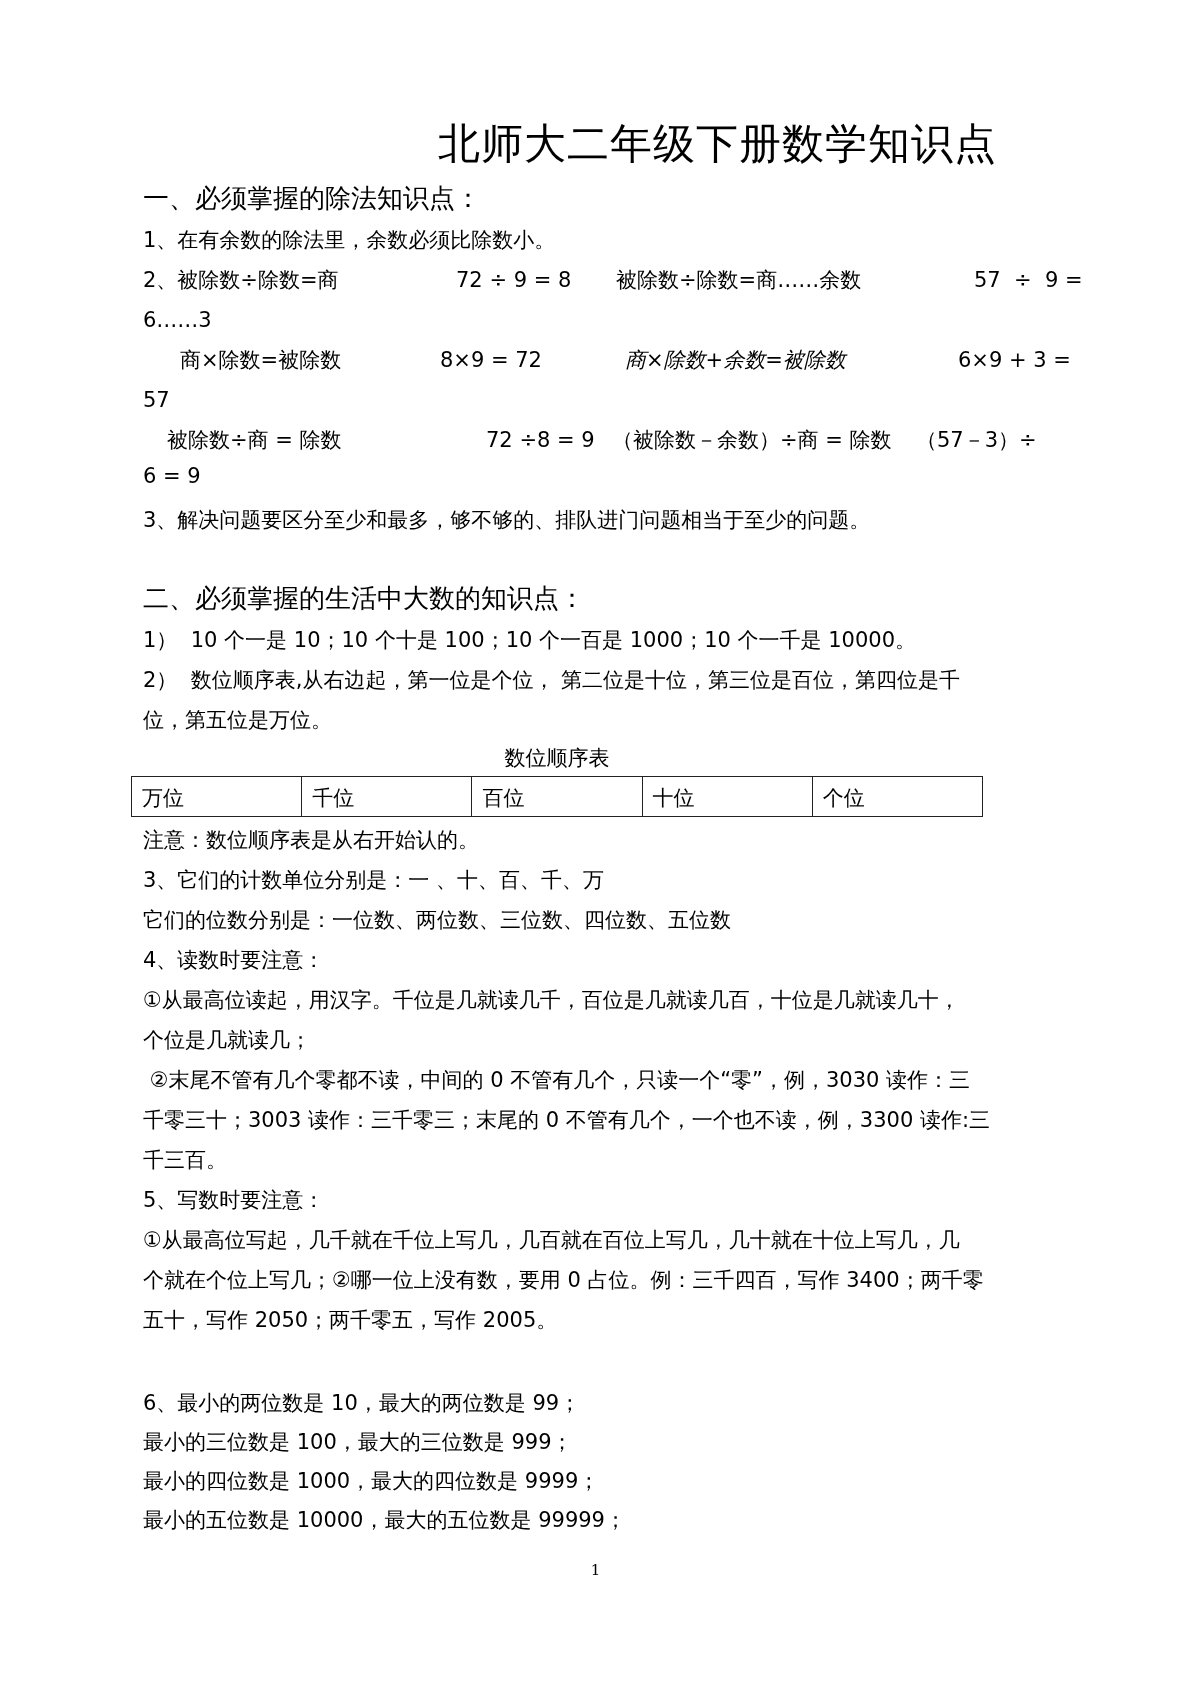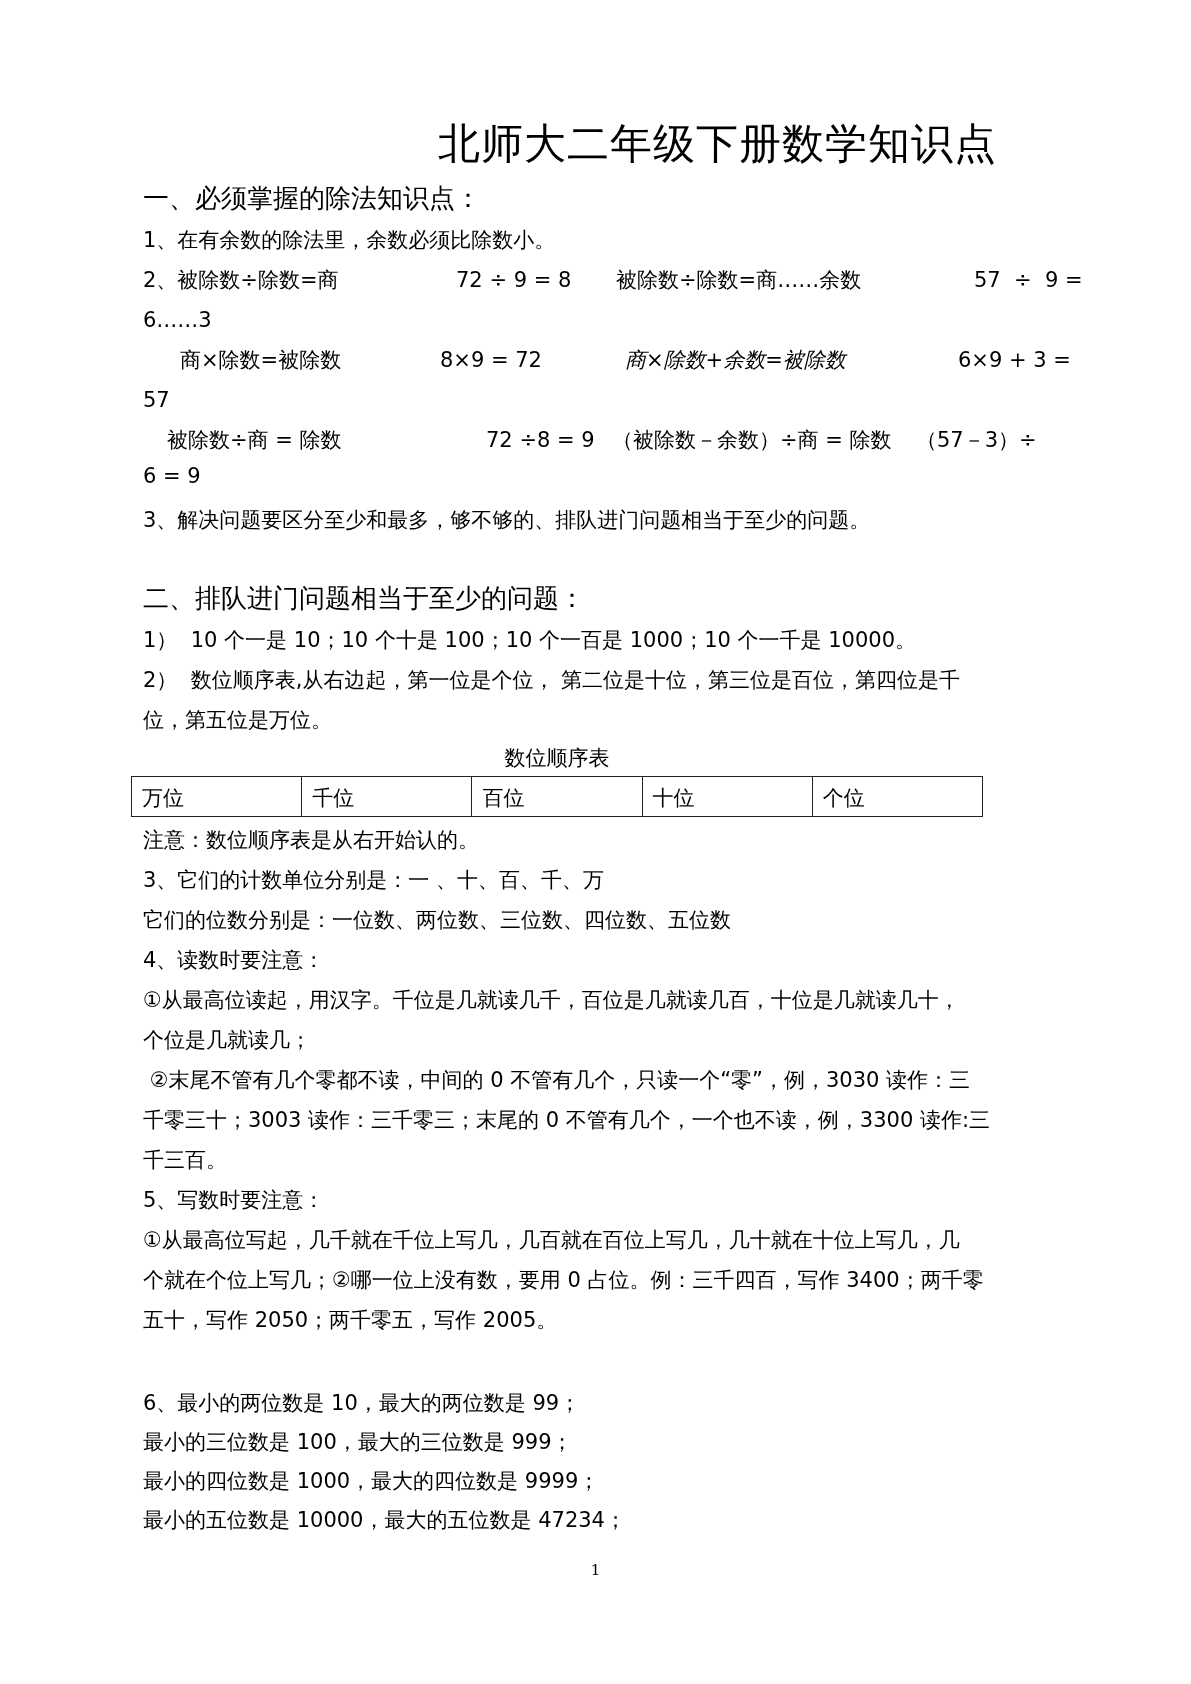--- a/index.html
+++ b/index.html
@@ -44,21 +44,21 @@
 <div>
   <span class="seg ln" style="top:420px; left:167px;">被除数÷商 = 除数</span>
   <span class="seg ln" style="top:420px; left:454px;margin-left:32px;">72 ÷8 = 9</span>
   <span class="seg ln" style="top:420px; left:612px;">（被除数－余数）÷商 = 除数</span>
   <span class="seg ln" style="top:420px; left:916px;">（57－3）÷</span>
 </div>
 <div class="ln" style="top:456px;">6 = 9</div>
 
 <div class="ln" style="top:500px;">3、解决问题要区分至少和最多，够不够的、排队进门问题相当于至少的问题。</div>
 
-<div class="h" style="top:578px;">二、排队进门问题相当于至少的问题：</div>
+<div class="h" style="top:578px;">二、必须掌握的生活中大数的知识点：</div>
 <div class="ln" style="top:620px;">1）  10 个一是 10；10 个十是 100；10 个一百是 1000；10 个一千是 10000。</div>
 <div class="ln" style="top:660px;">2）  数位顺序表,从右边起，第一位是个位， 第二位是十位，第三位是百位，第四位是千</div>
 <div class="ln" style="top:700px;">位，第五位是万位。</div>
 
 <div class="tbl-caption">数位顺序表</div>
 <table class="pv">
   <tbody>
       <tr>
     <td>万位</td>
     <td>千位</td>
@@ -81,15 +81,15 @@
 <div class="ln" style="top:1140px;">千三百。</div>
 
 <div class="ln" style="top:1180px;">5、写数时要注意：</div>
 <div class="ln" style="top:1220px;">①从最高位写起，几千就在千位上写几，几百就在百位上写几，几十就在十位上写几，几</div>
 <div class="ln" style="top:1260px;">个就在个位上写几；②哪一位上没有数，要用 0 占位。例：三千四百，写作 3400；两千零</div>
 <div class="ln" style="top:1300px;">五十，写作 2050；两千零五，写作 2005。</div>
 
 <div class="ln" style="top:1383px;text-align:right;">6、最小的两位数是 10，最大的两位数是 99；</div>
 <div class="ln" style="top:1422px;">最小的三位数是 100，最大的三位数是 999；</div>
 <div class="ln" style="top:1461px;">最小的四位数是 1000，最大的四位数是 9999；</div>
-<div class="ln" style="top:1500px;">最小的五位数是 10000，最大的五位数是 47234；</div>
+<div class="ln" style="top:1500px;">最小的五位数是 10000，最大的五位数是 99999；</div>
 
 <div class="pagenum">1</div>
 
 </body></html>

